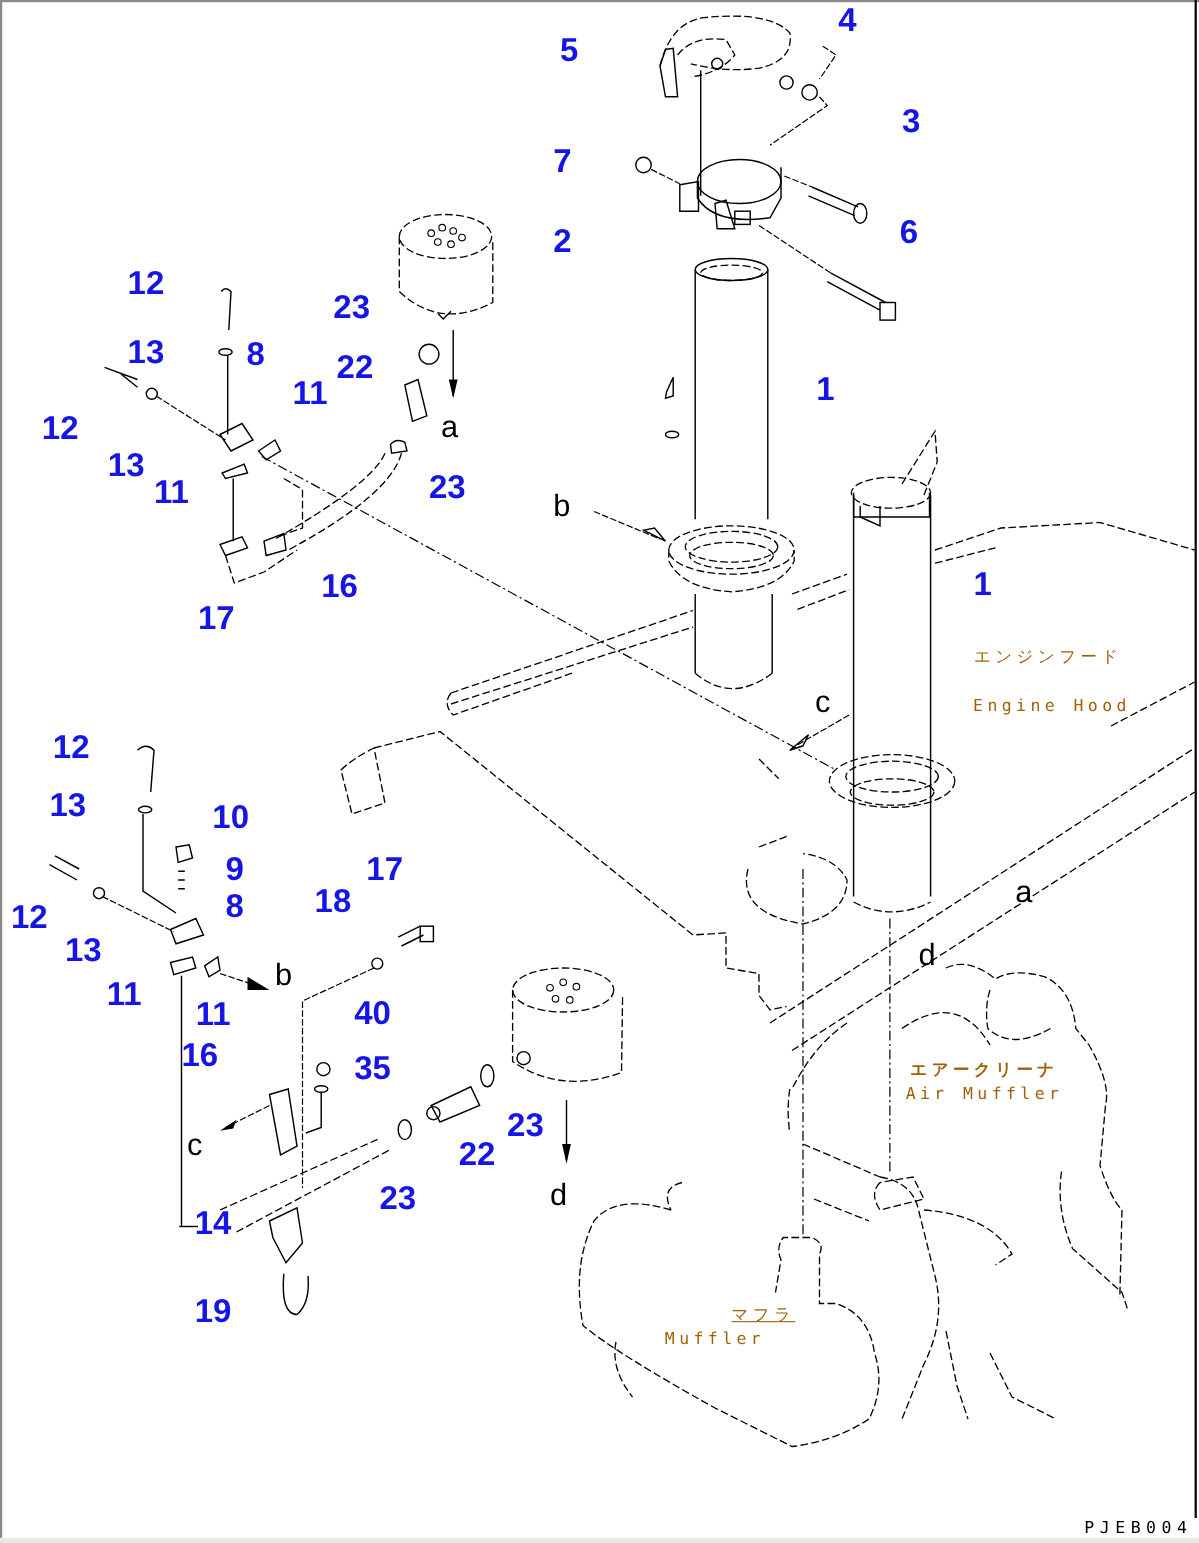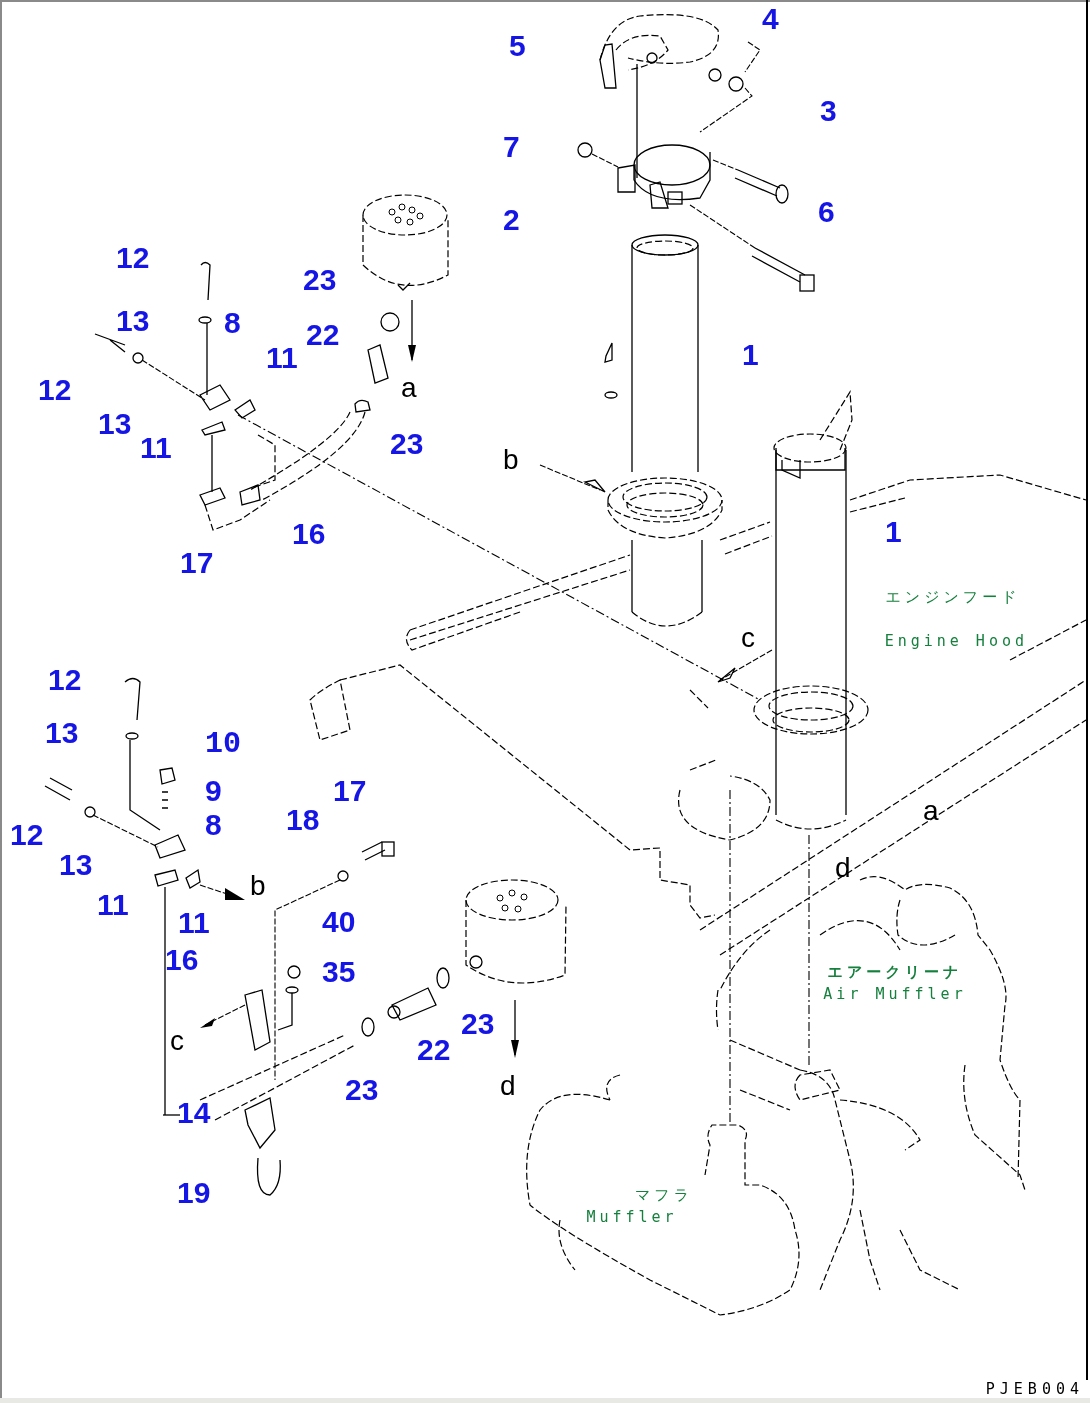--- a/index.html
+++ b/index.html
@@ -7,21 +7,21 @@
   #frame{position:absolute;left:0;top:0;width:1090px;height:1403px;box-sizing:border-box;border-top:2px solid #8a8a8a;border-left:2px solid #8a8a8a;}
   #rborder{position:absolute;left:1086px;top:0;width:2px;height:1380px;background:#000;}
   #bottomstrip{position:absolute;left:0;top:1398px;width:1090px;height:5px;background:#e8e8e4;}
   svg#art{position:absolute;left:0;top:0;}
   .ln{stroke:#000;stroke-width:1.3;fill:none;}
   .ds{stroke:#000;stroke-width:1.2;fill:none;stroke-dasharray:7 3;}
   .dt{stroke:#000;stroke-width:1.1;fill:none;stroke-dasharray:9 3 2 3;}
   .lead{stroke:#000;stroke-width:1.1;fill:none;stroke-dasharray:6 2;}
   .callout{position:absolute;color:#1515e6;font-weight:bold;font-size:30px;line-height:30px;font-family:"Liberation Sans",sans-serif;white-space:nowrap;}
   .ref{position:absolute;color:#000;font-size:28px;line-height:28px;font-family:"Liberation Sans",sans-serif;}
-  .lbl{position:absolute;color:#15803d;font-size:15px;line-height:19px;letter-spacing:4px;text-align:center;font-family:"DejaVu Sans Mono",monospace;white-space:nowrap;}
+  .lbl{position:absolute;color:#a16207;font-size:15px;line-height:19px;letter-spacing:4px;text-align:center;font-family:"DejaVu Sans Mono",monospace;white-space:nowrap;}
   .code{position:absolute;right:6px;top:1380px;font-size:15px;letter-spacing:5px;font-family:"DejaVu Sans Mono",monospace;color:#000;}
 </style>
 </head>
 <body>
 
 <div id="frame"></div>
 <div id="rborder"></div>
 <div id="bottomstrip"></div>
 
 <svg id="art" width="1090" height="1403" viewBox="0 0 1090 1403">
@@ -247,21 +247,21 @@
 <div class="callout" style="left:98px;top:409px;">13</div>
 <div class="callout" style="left:266px;top:343px;">11</div>
 <div class="callout" style="left:140px;top:433px;">11</div>
 <div class="callout" style="left:180px;top:548px;">17</div>
 <div class="callout" style="left:292px;top:519px;">16</div>
 <div class="callout" style="left:303px;top:265px;">23</div>
 <div class="callout" style="left:306px;top:320px;">22</div>
 <div class="callout" style="left:390px;top:429px;">23</div>
 <div class="callout" style="left:48px;top:665px;">12</div>
 <div class="callout" style="left:45px;top:718px;">13</div>
-<div class="callout" style="left:205px;top:729px;font-family:Liberation Mono, monospace;">10</div>
+<div class="callout" style="left:193px;top:729px;">10</div>
 <div class="callout" style="left:205px;top:776px;">9</div>
 <div class="callout" style="left:205px;top:810px;">8</div>
 <div class="callout" style="left:10px;top:820px;">12</div>
 <div class="callout" style="left:59px;top:850px;">13</div>
 <div class="callout" style="left:97px;top:890px;">11</div>
 <div class="callout" style="left:178px;top:908px;">11</div>
 <div class="callout" style="left:165px;top:945px;">16</div>
 <div class="callout" style="left:333px;top:776px;">17</div>
 <div class="callout" style="left:286px;top:805px;">18</div>
 <div class="callout" style="left:322px;top:907px;">40</div>
@@ -278,16 +278,16 @@
 <div class="ref" style="left:250px;top:872px;">b</div>
 <div class="ref" style="left:741px;top:624px;">c</div>
 <div class="ref" style="left:170px;top:1027px;">c</div>
 <div class="ref" style="left:835px;top:854px;">d</div>
 <div class="ref" style="left:500px;top:1072px;">d</div>
 
 <div class="lbl" style="left:878px;top:588px;width:150px;">エンジンフード</div>
 <div class="lbl" style="left:878px;top:632px;width:150px;text-align:right;">Engine Hood</div>
 <div class="lbl" style="left:820px;top:963px;width:150px;font-weight:bold;">エアークリーナ</div>
 <div class="lbl" style="left:820px;top:985px;width:150px;">Air Muffler</div>
-<div class="lbl" style="left:614px;top:1186px;width:100px;">マフラ</div>
-<div class="lbl" style="left:582px;top:1208px;width:100px;">Muffler</div>
+<div class="lbl" style="left:644px;top:1186px;width:100px;text-decoration:underline;">マフラ</div>
+<div class="lbl" style="left:600px;top:1208px;width:100px;">Muffler</div>
 
 <div class="code">PJEB004</div>
 
 </body></html>

